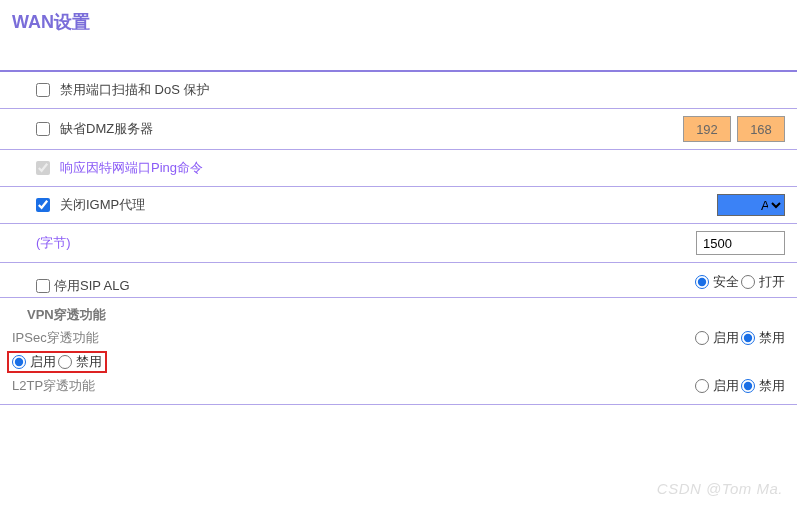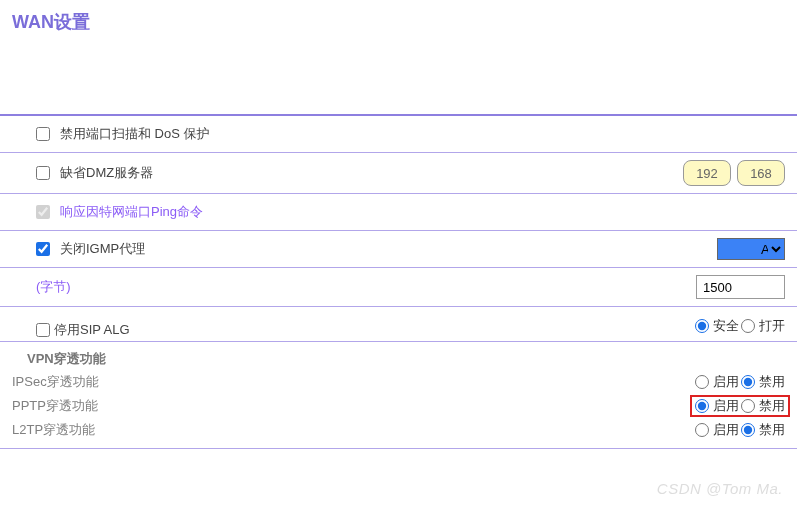--- a/index.html
+++ b/index.html
@@ -9,21 +9,21 @@
     font-size: 13px;
     color: #444;
     background: #fff;
     width: 797px;
   }
   .page {
     width: 797px;
     box-sizing: border-box;
   }
   .title-area {
-    padding: 10px 12px 80px 12px;
+    padding: 10px 12px 36px 12px;
   }
   .title {
     color: #7a6dd9;
     font-size: 18px;
     font-weight: bold;
   }
   .sep-strong {
     border-top: 2px solid #8d7fe0;
     margin: 0;
   }
@@ -61,25 +61,25 @@
     width: 14px;
     height: 14px;
   }
   input[type="checkbox"]:disabled {
     accent-color: #bbb;
   }
   .ip-box {
     width: 42px;
     height: 22px;
     border: 1px solid #999;
-    background: #fef9c3;
+    background: #fdba74;
     color: #666;
     text-align: center;
     font-size: 13px;
-    border-radius: 8px;
+    border-radius: 0;
   }
   select {
     width: 68px;
     height: 22px;
     font-size: 13px;
     border: 1px solid #666;
     background: #3b82f6;
     padding-left: 39px;
   }
   .mtu-box {
@@ -233,21 +233,20 @@
         <span>启用</span>
       </label>
       <label>
         <input type="radio" name="ipsec" checked="" style="">
         <span>禁用</span>
       </label>
     </div>
   </div>
 
   <div class="sub-row">
-    <span class="lbl">PPTP穿透功能</span>
     <div class="radio-pair highlight-box">
       <label>
         <input type="radio" name="pptp" checked="" style="">
         <span>启用</span>
       </label>
       <label>
         <input type="radio" name="pptp" style="">
         <span>禁用</span>
       </label>
     </div>

